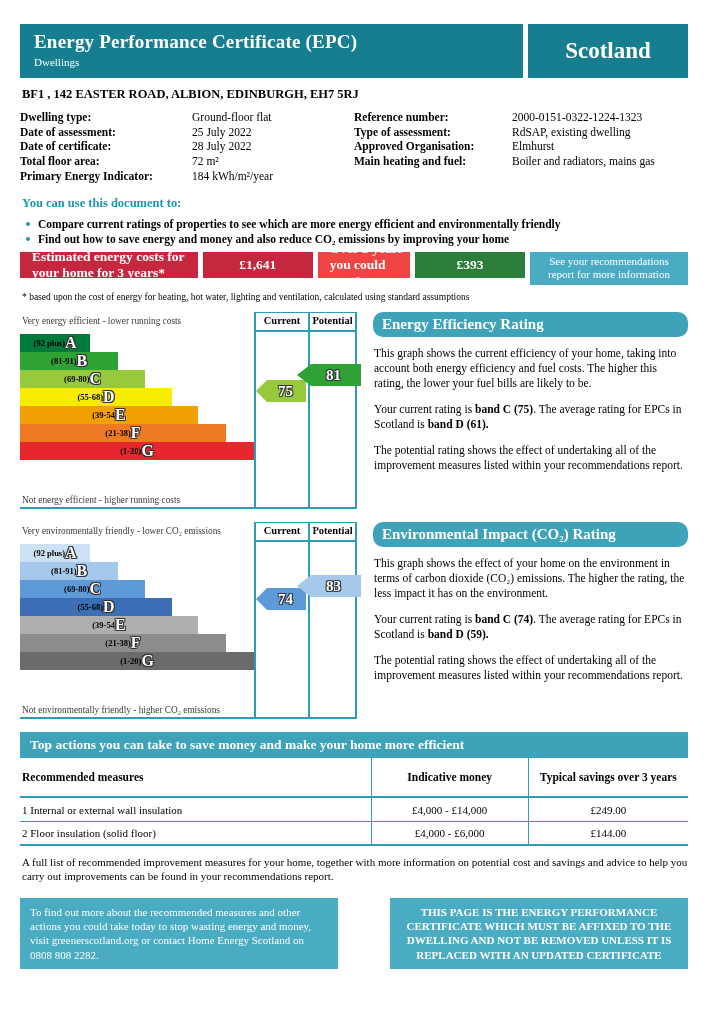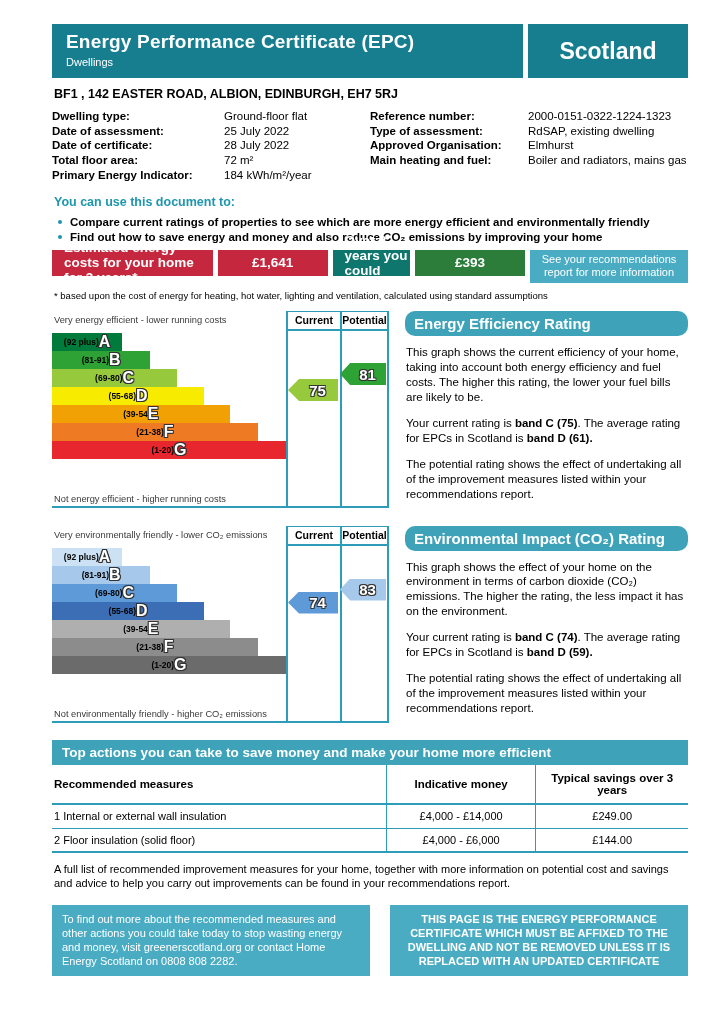--- a/index.html
+++ b/index.html
@@ -1,17 +1,17 @@
 <!DOCTYPE html>
 <html><head>
 <meta charset="utf-8">
 <style>
   html,body{margin:0;padding:0;background:#fff;}
   body{width:724px;height:1024px;font-family:"Liberation Sans","DejaVu Sans",sans-serif;color:#000;}
-  .page{padding:24px 36px 0 52px;box-sizing:border-box;}
+  .page{padding:24px 36px 0 20px;box-sizing:border-box;font-family:Liberation Serif, serif;}
 
   
   .header-row{display:flex;gap:5px;height:54px;}
   .header-main{flex:1;background:#177E90;color:#fff;padding:7px 14px;box-sizing:border-box;}
   .header-title{font-size:19px;font-weight:bold;letter-spacing:.2px;}
   .header-subtitle{font-size:11px;margin-top:3px;}
   .header-region{width:160px;background:#177E90;color:#fff;display:flex;align-items:center;justify-content:center;font-size:23px;font-weight:bold;}
 
   .address{font-size:12.5px;font-weight:bold;margin:9px 0 8px 2px;}
 
@@ -27,21 +27,21 @@
   .bullet-row{display:flex;align-items:baseline;font-size:11.5px;font-weight:bold;margin:0 0 3px 6px;}
   .bullet-dot{width:4px;height:4px;background:#1E96AE;border-radius:50%;flex:none;margin-right:8px;position:relative;top:-2px;}
 
   
   .cost-section{display:flex;gap:5px;margin-top:7px;}
   .cost-left{flex:1;display:flex;flex-direction:row;gap:5px;}
   .cost-row{display:flex;gap:5px;height:26px;}
   .cost-label{flex:1;color:#fff;font-size:13.5px;font-weight:bold;display:flex;align-items:center;padding-left:12px;}
   .cost-value{width:110px;color:#fff;font-size:13.5px;font-weight:bold;display:flex;align-items:center;justify-content:center;}
   .bg-red{background:#C5283E;}
-  .bg-green{background:#0f766e;}
+  .bg-green{background:#ef4444;}
   .bg-green-dark{background:#2D7D3A;}
   .cost-aside{width:158px;background:#4AACC3;color:#fff;font-size:11px;line-height:1.25;display:flex;align-items:center;justify-content:center;text-align:center;padding:3px 8px;box-sizing:border-box;}
   .footnote{font-size:9.5px;margin:7px 0 10px 2px;}
 
   
   .chart-section{display:flex;gap:16px;margin-bottom:13px;}
   .chart{position:relative;width:337px;height:197px;flex:none;}
   .chart-top-label,.chart-bottom-label{position:absolute;left:2px;font-size:9.3px;color:#3a3a3a;}
   .chart-top-label{top:4px;}
   .chart-bottom-label{bottom:4px;}
@@ -56,21 +56,21 @@
   .hline-header{position:absolute;top:18px;left:234px;right:0;height:2px;background:#2D9CB8;}
   .hline-bottom{position:absolute;bottom:0;left:0;right:0;height:2px;background:#2D9CB8;}
   .col-header{position:absolute;top:3px;font-size:10.5px;font-weight:bold;text-align:center;}
   .col-header.cur{left:236px;width:52px;}
   .col-header.pot{left:290px;width:45px;}
   .arrow{position:absolute;height:22px;display:flex;align-items:center;justify-content:center;padding-left:9px;box-sizing:border-box;
     clip-path:polygon(0 50%,22% 0,100% 0,100% 100%,22% 100%);
     font-size:15px;font-weight:bold;color:#fff;
     text-shadow:-1px -1px 0 #333,1px -1px 0 #333,-1px 1px 0 #333,1px 1px 0 #333;}
   .arrow.cur{left:236px;width:50px;}
-  .arrow.pot{left:288px;width:46px;}
+  .arrow.pot{left:277px;width:64px;}
   .c1cur{top:68px;} .c1pot{top:52px;}
   .c2cur{top:66px;} .c2pot{top:53px;}
 
   .chart-panel{flex:1;}
   .panel-title{background:#3EA3B9;color:#fff;font-size:15px;font-weight:bold;padding:4px 9px;margin-bottom:9px;border-radius:10px;}
   .chart-panel p{font-size:11.5px;line-height:1.3;margin:0 0 11px 1px;}
 
   
   .actions-title{background:#3EA3B9;color:#fff;font-size:13.5px;font-weight:bold;padding:5px 10px;margin-top:3px;}
   .actions-table{display:grid;grid-template-columns:52.5% 23.5% 24%;}

